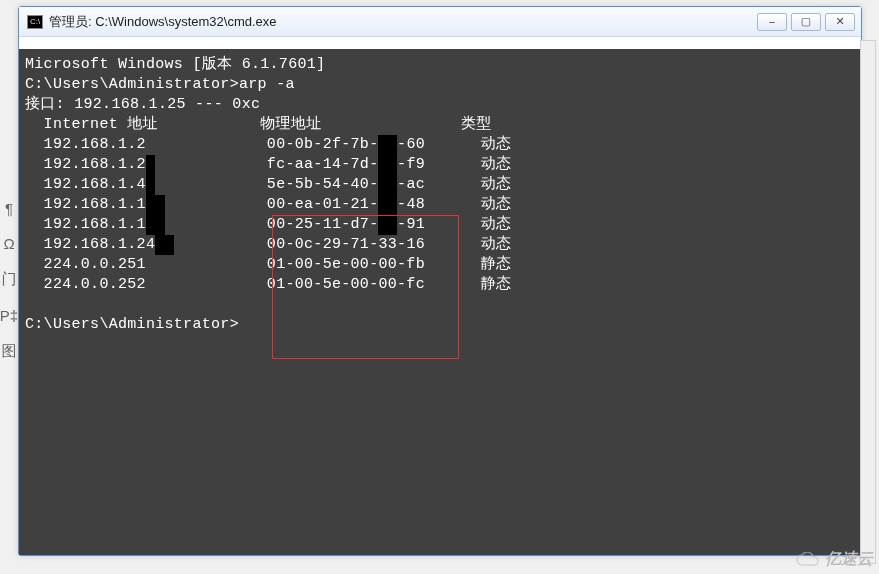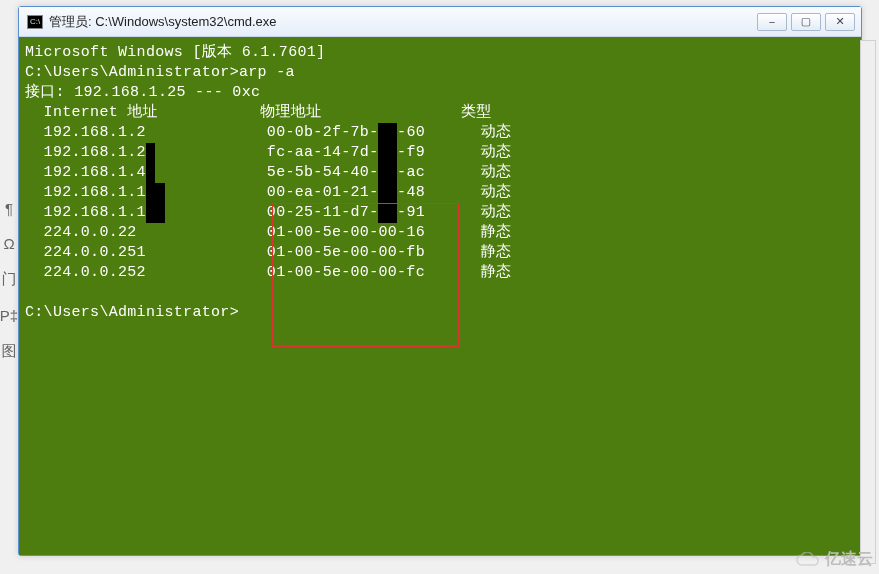--- a/index.html
+++ b/index.html
@@ -60,47 +60,49 @@
   width: 30px; height: 18px;
   border: 1px solid #a8b9cf;
   margin-left: 4px;
   background: linear-gradient(#fff,#e4ecf7);
   border-radius: 2px;
   display:flex;align-items:center;justify-content:center;
   font-size:11px;color:#445;
 }
 .console {
   flex:1;
-  background:#4d7c0f;
+  background:#404040;
   color:#fff;
   font-family: "Consolas","Courier New",monospace;
   font-size: 15px;
   line-height: 20px;
   padding: 6px 6px;
   position: relative;
   overflow: hidden;
   letter-spacing: 0.3px;
+  margin-top: 12px;
 }
 .console .row { white-space: pre; }
 .red-box {
   position:absolute;
   border:1px solid #d33;
   pointer-events:none;
 }
 .redact {
   background:#000;
   color:#000;
   display:inline-block;
 }
 .watermark {
   position:absolute;
   right:6px; bottom:4px;
   color:#bdbdbd;
   font-size:16px;
   font-weight:bold;
+  font-style:italic;
   display:flex;align-items:center;gap:4px;
 }
 .watermark svg { opacity:.55; }
 .scrollbar {
   position:absolute; right:3px; top:40px; bottom:10px; width:16px;
   background:#efefef; border:1px solid #d0d0d0;
 }
 </style>
 </head>
 <body>
@@ -129,21 +131,21 @@
     <div class="row">C:\Users\Administrator&gt;arp -a</div>
     <div class="row"></div>
     <div class="row">接口: 192.168.1.25 --- 0xc</div>
     <div class="row"><span>  Internet 地址</span><span>           </span><span>物理地址</span><span>               </span><span>类型</span></div>
     <div id="arp-body">
         <div class="row"><span>  192.168.1.2</span><span></span><span>             </span><span>00-0b-2f-7b-</span><span class="redact">  </span><span>-60</span><span>      </span><span>动态</span></div>
         <div class="row"><span>  192.168.1.2</span><span class="redact"> </span><span>            </span><span>fc-aa-14-7d-</span><span class="redact">  </span><span>-f9</span><span>      </span><span>动态</span></div>
         <div class="row"><span>  192.168.1.4</span><span class="redact"> </span><span>            </span><span>5e-5b-54-40-</span><span class="redact">  </span><span>-ac</span><span>      </span><span>动态</span></div>
         <div class="row"><span>  192.168.1.1</span><span class="redact">  </span><span>           </span><span>00-ea-01-21-</span><span class="redact">  </span><span>-48</span><span>      </span><span>动态</span></div>
         <div class="row"><span>  192.168.1.1</span><span class="redact">  </span><span>           </span><span>00-25-11-d7-</span><span class="redact">  </span><span>-91</span><span>      </span><span>动态</span></div>
-        <div class="row"><span>  224.0.0.22</span><span></span><span>              </span><span>01-00-5e-00-00-16</span><span></span><span></span><span>      </span><span>静态</span></div>
+        <div class="row"><span>  192.168.1.24</span><span class="redact">  </span><span>          </span><span>00-0c-29-71-33-16</span><span></span><span></span><span>      </span><span>动态</span></div>
         <div class="row"><span>  224.0.0.251</span><span></span><span>             </span><span>01-00-5e-00-00-fb</span><span></span><span></span><span>      </span><span>静态</span></div>
         <div class="row"><span>  224.0.0.252</span><span></span><span>             </span><span>01-00-5e-00-00-fc</span><span></span><span></span><span>      </span><span>静态</span></div>
       </div>
     <div class="row"> </div>
     <div class="row">C:\Users\Administrator&gt;</div>
 
     <div class="red-box" style="left:253px; top:166px; width:187px; height:144px;"></div>
   </div>
 </div>
 

